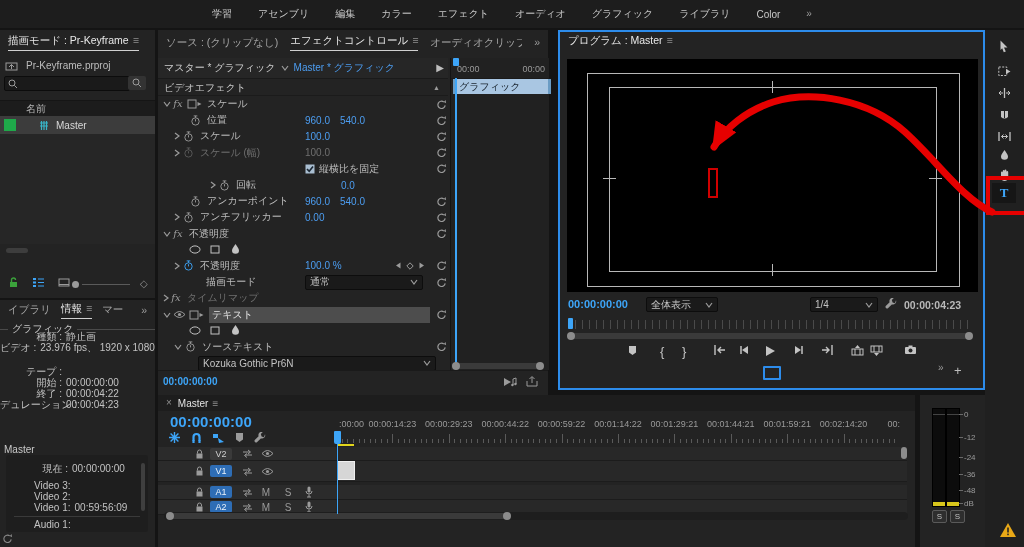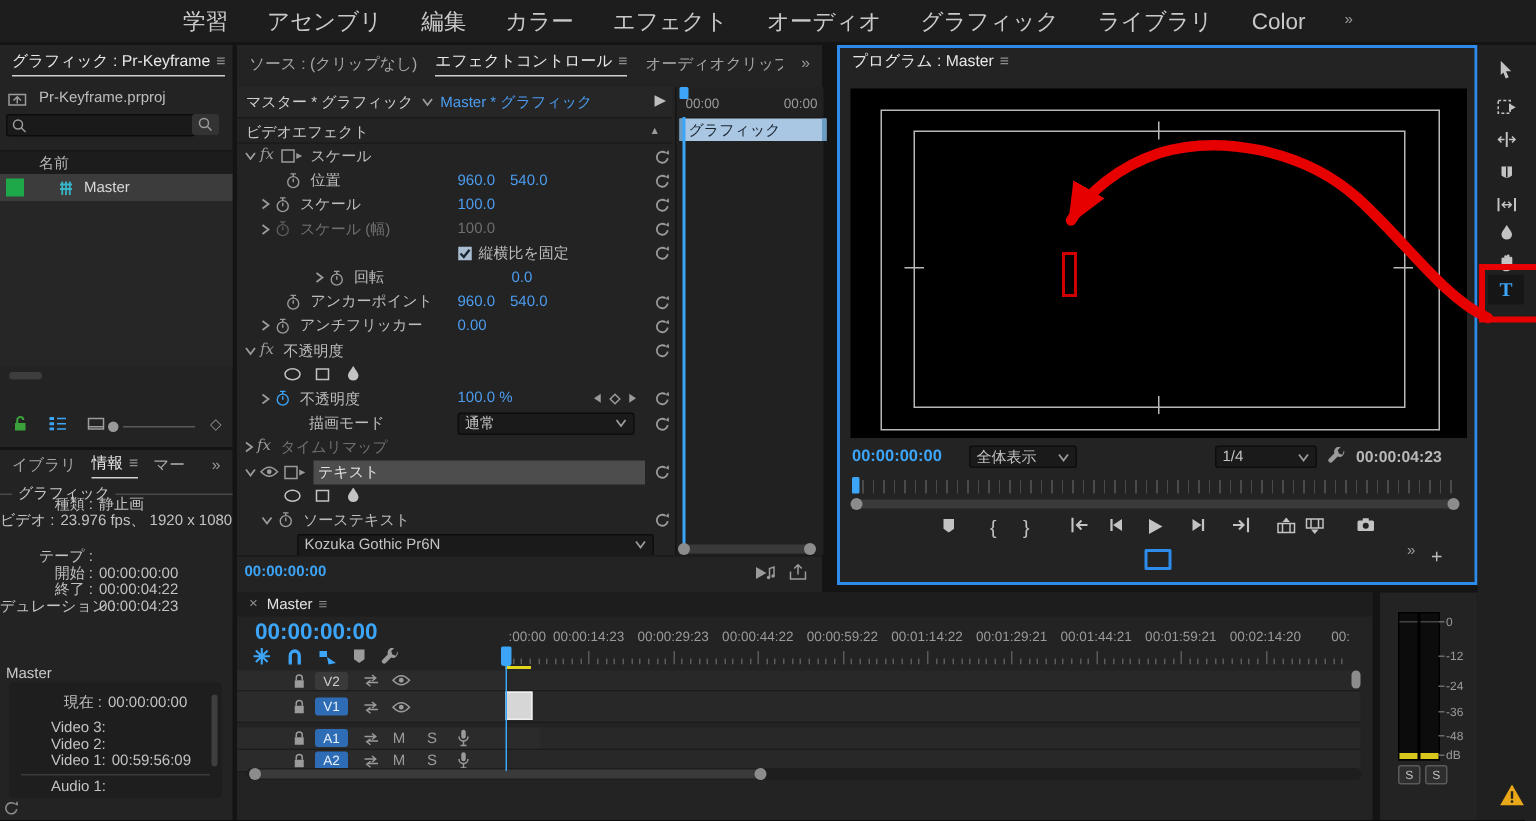--- a/index.html
+++ b/index.html
@@ -8,21 +8,21 @@
   .panel{position:absolute;background:#232323;}
   .abs{position:absolute;}
   .dim{color:#6f6f6f;}
   .blue{color:#4c9df1;}
   .tc{color:#3da5f8;font-weight:bold;}
   .icon{display:inline-flex;align-items:center;justify-content:center;color:#9b9b9b;line-height:1;}
   .icon svg{display:block;}
   .icon i{font-style:italic;font-family:"DejaVu Serif",serif;font-size:10px;}
   
   #topbar{position:absolute;left:0;top:0;width:1024px;height:28px;background:#1d1d1d;display:flex;align-items:center;justify-content:center;gap:26px;}
-  #topbar .wtab{color:#c9c9c9;font-size:15px;cursor:default;}
+  #topbar .wtab{color:#c9c9c9;font-size:10px;cursor:default;}
   
   .tabs{display:flex;align-items:center;height:22px;padding:0 8px;gap:14px;font-size:10.5px;color:#a5a5a5;white-space:nowrap;overflow:hidden;}
   .tab.active{color:#e8e8e8;border-bottom:1px solid #d0d0d0;padding-bottom:2px;}
   .menu-ic{color:#8f8f8f;margin-left:4px;}
   
   .searchbox{background:#1a1a1a;border:1px solid #0c0c0c;border-radius:2px;height:13px;display:flex;align-items:center;padding:0 3px;}
   .row-head{background:#1c1c1c;border-top:1px solid #151515;border-bottom:1px solid #151515;}
   .item-row{background:#3c3c3c;}
   
   #fx-rows{position:absolute;left:0;top:66px;width:290px;}
@@ -65,21 +65,21 @@
       <span class="wtab" style="order: 3;">カラー</span>
       <span class="wtab" style="order: 4;">エフェクト</span>
       <span class="wtab" style="order: 5;">オーディオ</span>
       <span class="wtab" style="order: 6;">グラフィック</span>
       <span class="wtab" style="order: 7;">ライブラリ</span>
       <span class="wtab" style="order: 8;">Color</span>
     </div>
 
   <div class="panel" style="left:0;top:30px;width:155px;height:268px;">
     <div class="tabs" style="height:24px;">
-      <span class="tab active"><span>グラフィック : Pr-Keyframe</span><span class="menu-ic">≡</span></span>
+      <span class="tab active"><span>描画モード : Pr-Keyframe</span><span class="menu-ic">≡</span></span>
 
     </div>
     <div class="abs" style="left:5px;top:30px;display:flex;align-items:center;gap:8px;">
       <span class="icon">
           <svg width="13" height="10" viewBox="0 0 13 10">
             <rect x="1" y="2" width="11" height="7" stroke="currentColor" fill="none"></rect>
             <path d="M4 6 L6.5 3.5 L9 6 M6.5 3.5 V8" stroke="currentColor" fill="none"></path>
           </svg>
         </span>
       <span style="color:#bdbdbd;">Pr-Keyframe.prproj</span>

